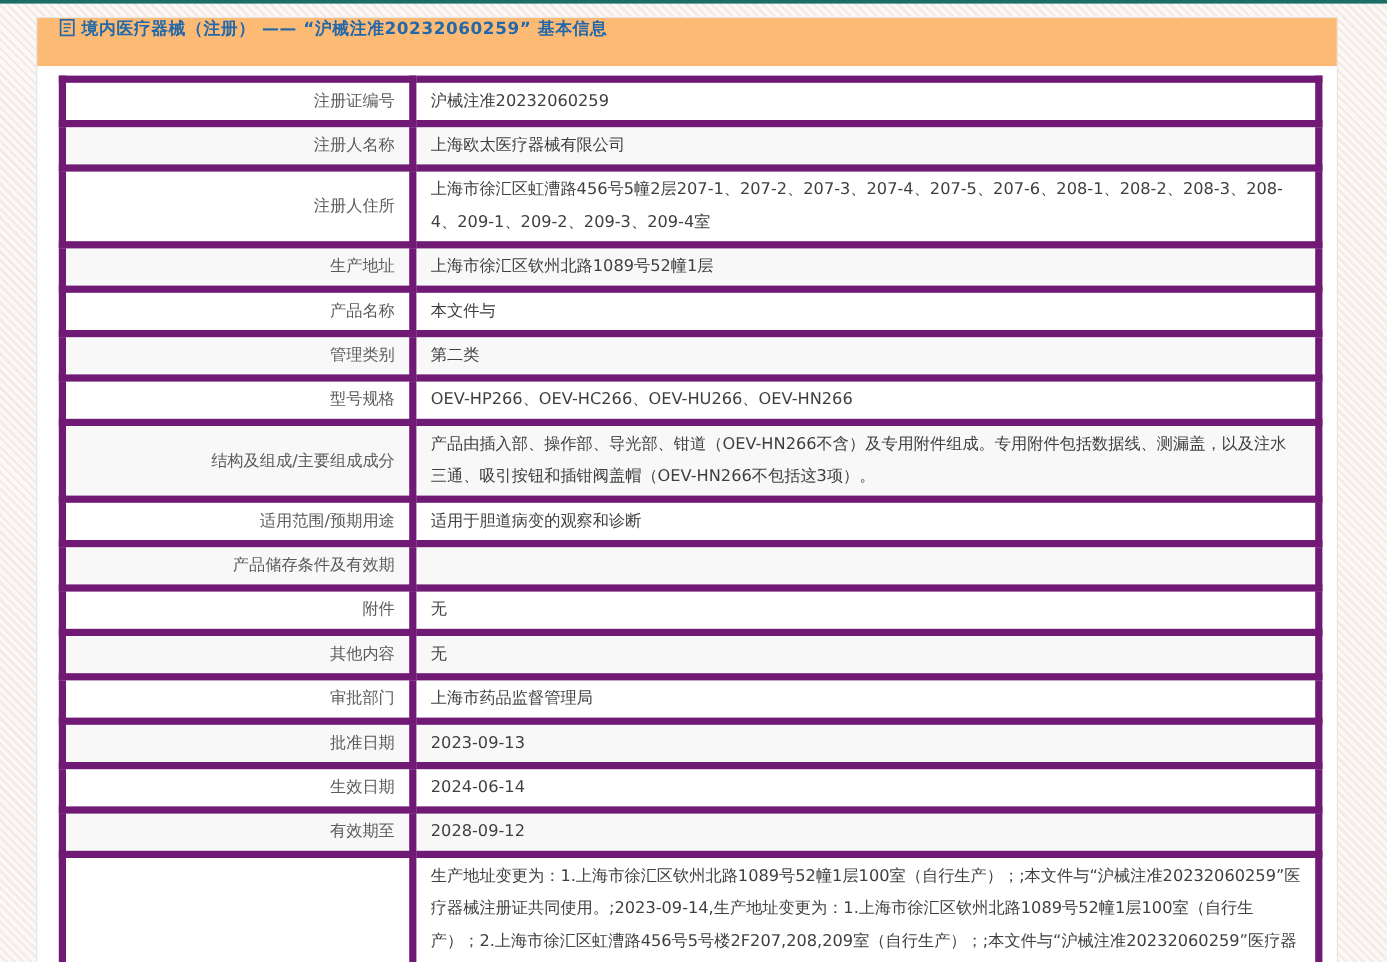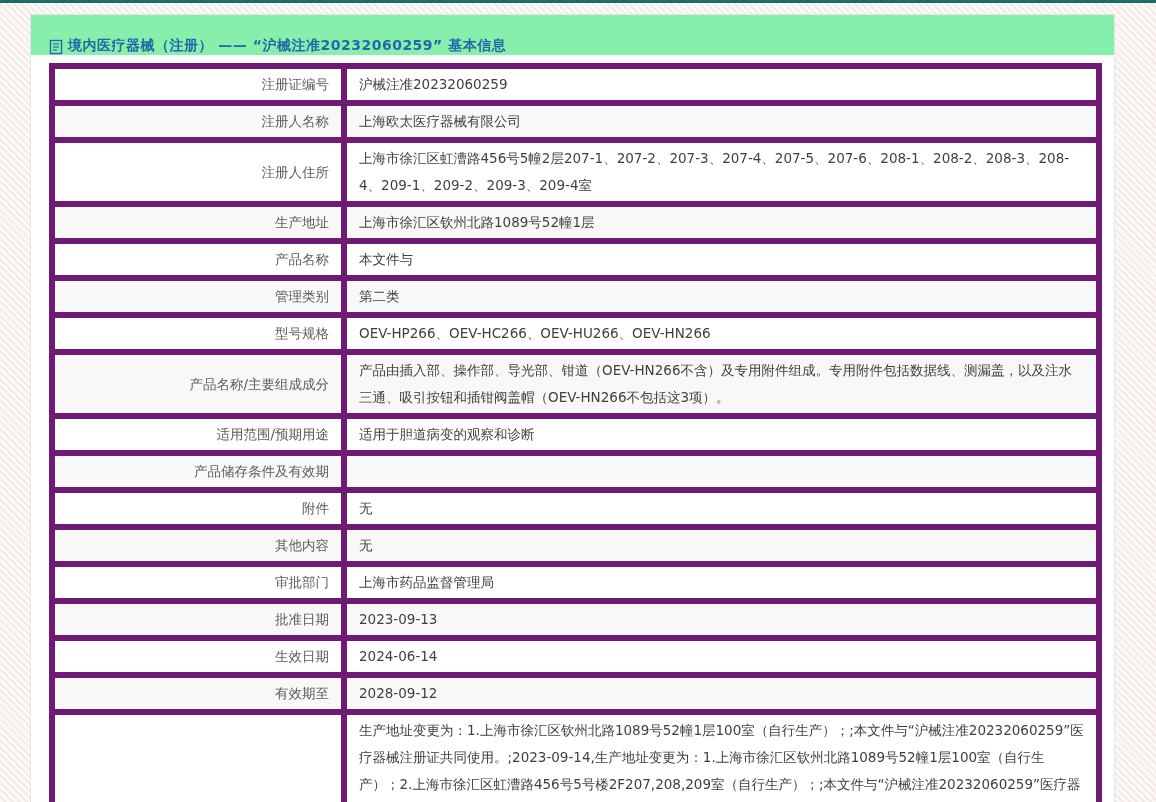--- a/index.html
+++ b/index.html
@@ -27,23 +27,23 @@
     top: 14px;
     width: 1085px;
     height: 788px;
     background: #ffffff;
     border: 1px solid #e8e6e4;
     border-bottom: none;
     box-sizing: border-box;
   }
   .header-strip {
     height: 40px;
-    background: #86efac;
+    background: #fdba74;
     display: flex;
-    align-items: flex-end;
+    align-items: flex-start;
     padding-left: 18px;
   }
   .header-strip .doc-icon {
     display: inline-flex;
     margin-right: 5px;
     flex: 0 0 auto;
   }
   .page-title {
     color: #2368a9;
     font-size: 14px;
@@ -128,21 +128,21 @@
         </tr>
         <tr>
           <th>管理类别</th>
           <td>第二类</td>
         </tr>
         <tr>
           <th>型号规格</th>
           <td>OEV-HP266、OEV-HC266、OEV-HU266、OEV-HN266</td>
         </tr>
         <tr>
-          <th>产品名称/主要组成成分</th>
+          <th>结构及组成/主要组成成分</th>
           <td>产品由插入部、操作部、导光部、钳道（OEV-HN266不含）及专用附件组成。专用附件包括数据线、测漏盖，以及注水三通、吸引按钮和插钳阀盖帽（OEV-HN266不包括这3项）。</td>
         </tr>
         <tr>
           <th>适用范围/预期用途</th>
           <td>适用于胆道病变的观察和诊断</td>
         </tr>
         <tr>
           <th>产品储存条件及有效期</th>
           <td></td>
         </tr>

